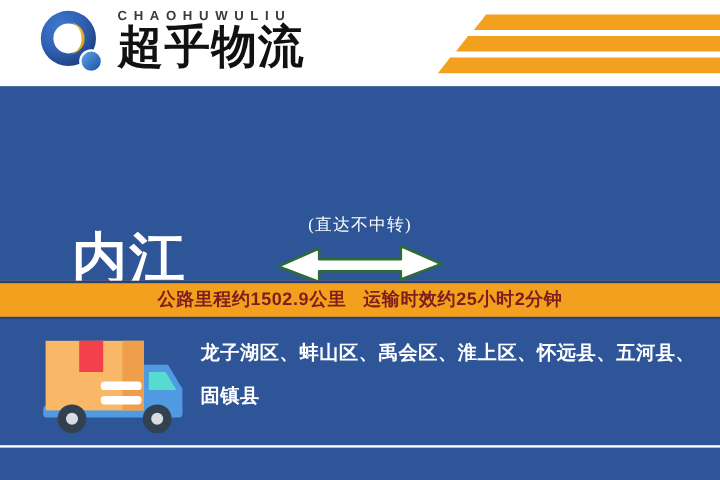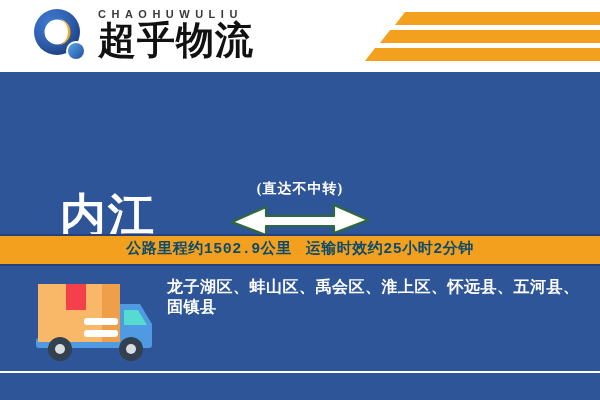--- a/index.html
+++ b/index.html
@@ -91,21 +91,21 @@
   #city-dest   { left: 388px; }
 
   #route-middle {
     position: absolute;
     left: 215px; top: 108px;
     width: 170px;
     text-align: center;
   }
   .route-note {
     font-family: "Liberation Serif", "DejaVu Serif", serif;
-    font-weight: bold;
+    font-weight: normal;
     font-size: 14px;
     line-height: 18px;
     color: #ffffff;
     white-space: nowrap;
     letter-spacing: 1px;
   }
   #arrow-box {
     width: 140px;
     height: 34px;
     margin: 4px auto 3px auto;
@@ -120,25 +120,25 @@
     height: 32px;
     background: #f2a01e;
     border-top: 2px solid #27417a;
     border-bottom: 2px solid #27417a;
     box-sizing: border-box;
     display: flex;
     align-items: center;
     justify-content: center;
   }
   .info-text {
-    font-family: Liberation Mono, monospace;
+    font-family: Liberation Sans, sans-serif;
     font-weight: bold;
     font-size: 15px;
     line-height: 18px;
-    color: #0c4a6e;
+    color: #7f1d1d;
     white-space: nowrap;
     letter-spacing: 0.5px;
   }
   #info-gap { display: inline-block; width: 14px; }
 
   
   #coverage {
     position: absolute;
     left: 0; top: 266px;
     width: 600px;
@@ -150,21 +150,21 @@
     left: 28px; top: 276px;
     width: 130px; height: 88px;
   }
   #district-text {
     position: absolute;
     left: 167px; top: 277px;
     width: 420px;
     font-family: "Liberation Serif", "DejaVu Serif", serif;
     font-weight: bold;
     font-size: 16px;
-    line-height: 20px;
+    line-height: 36px;
     color: #ffffff;
     letter-spacing: 0.5px;
   }
   #bottom-rule {
     position: absolute;
     left: 0; top: 371px;
     width: 600px;
     height: 2px;
     background: #ffffff;
   }

